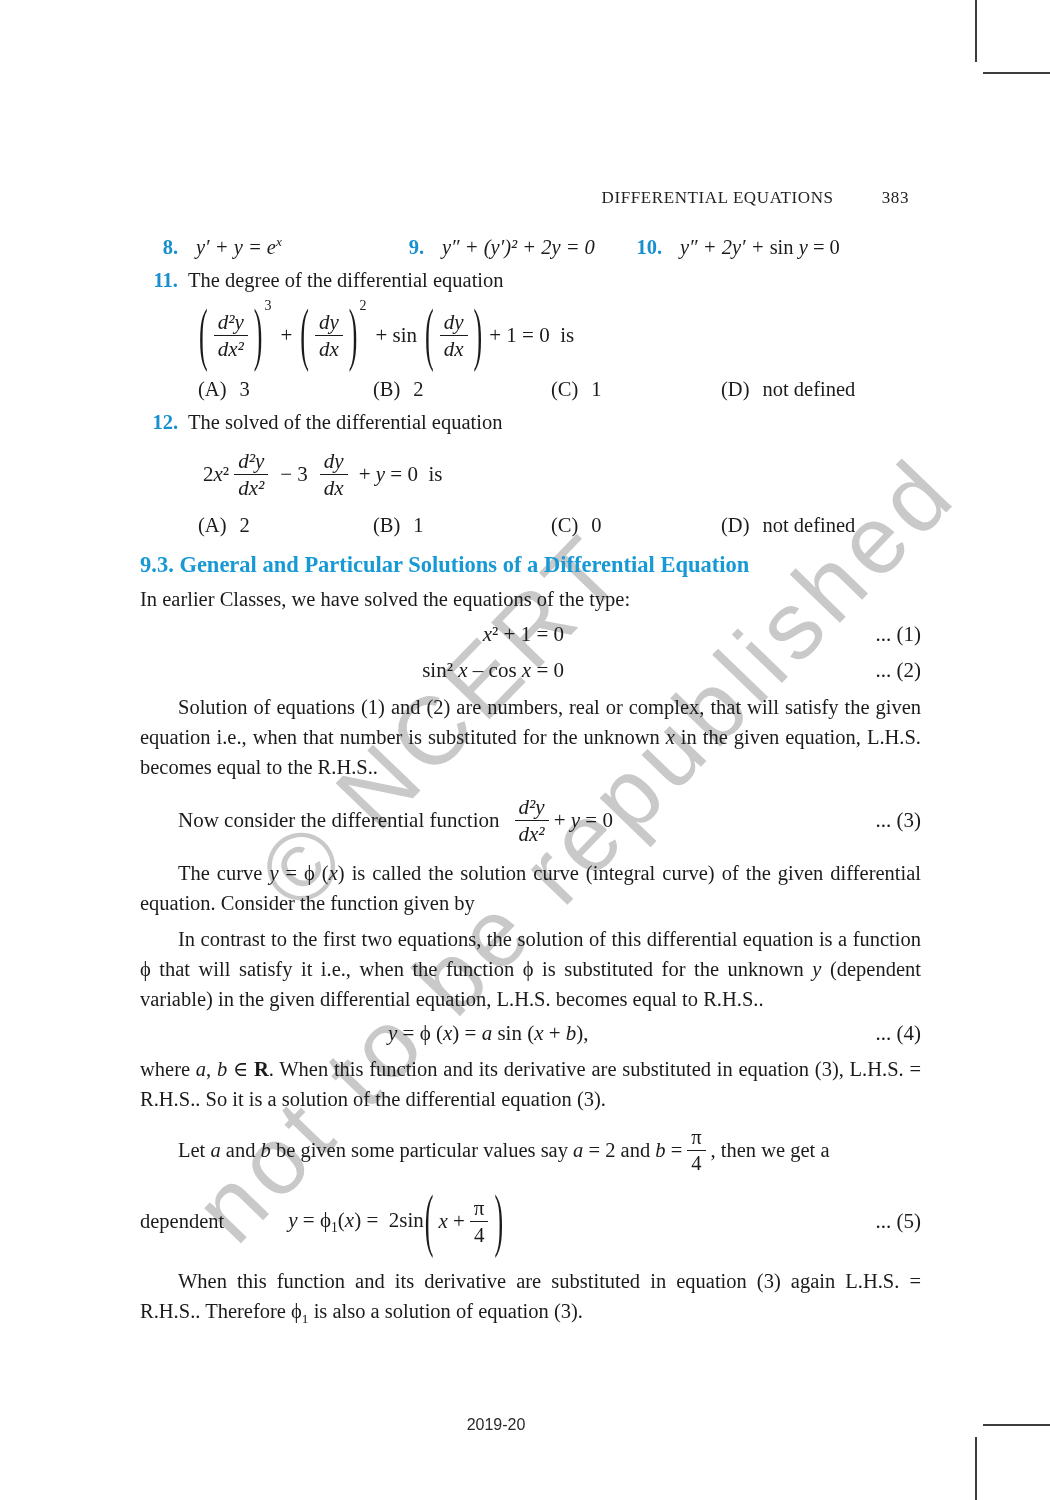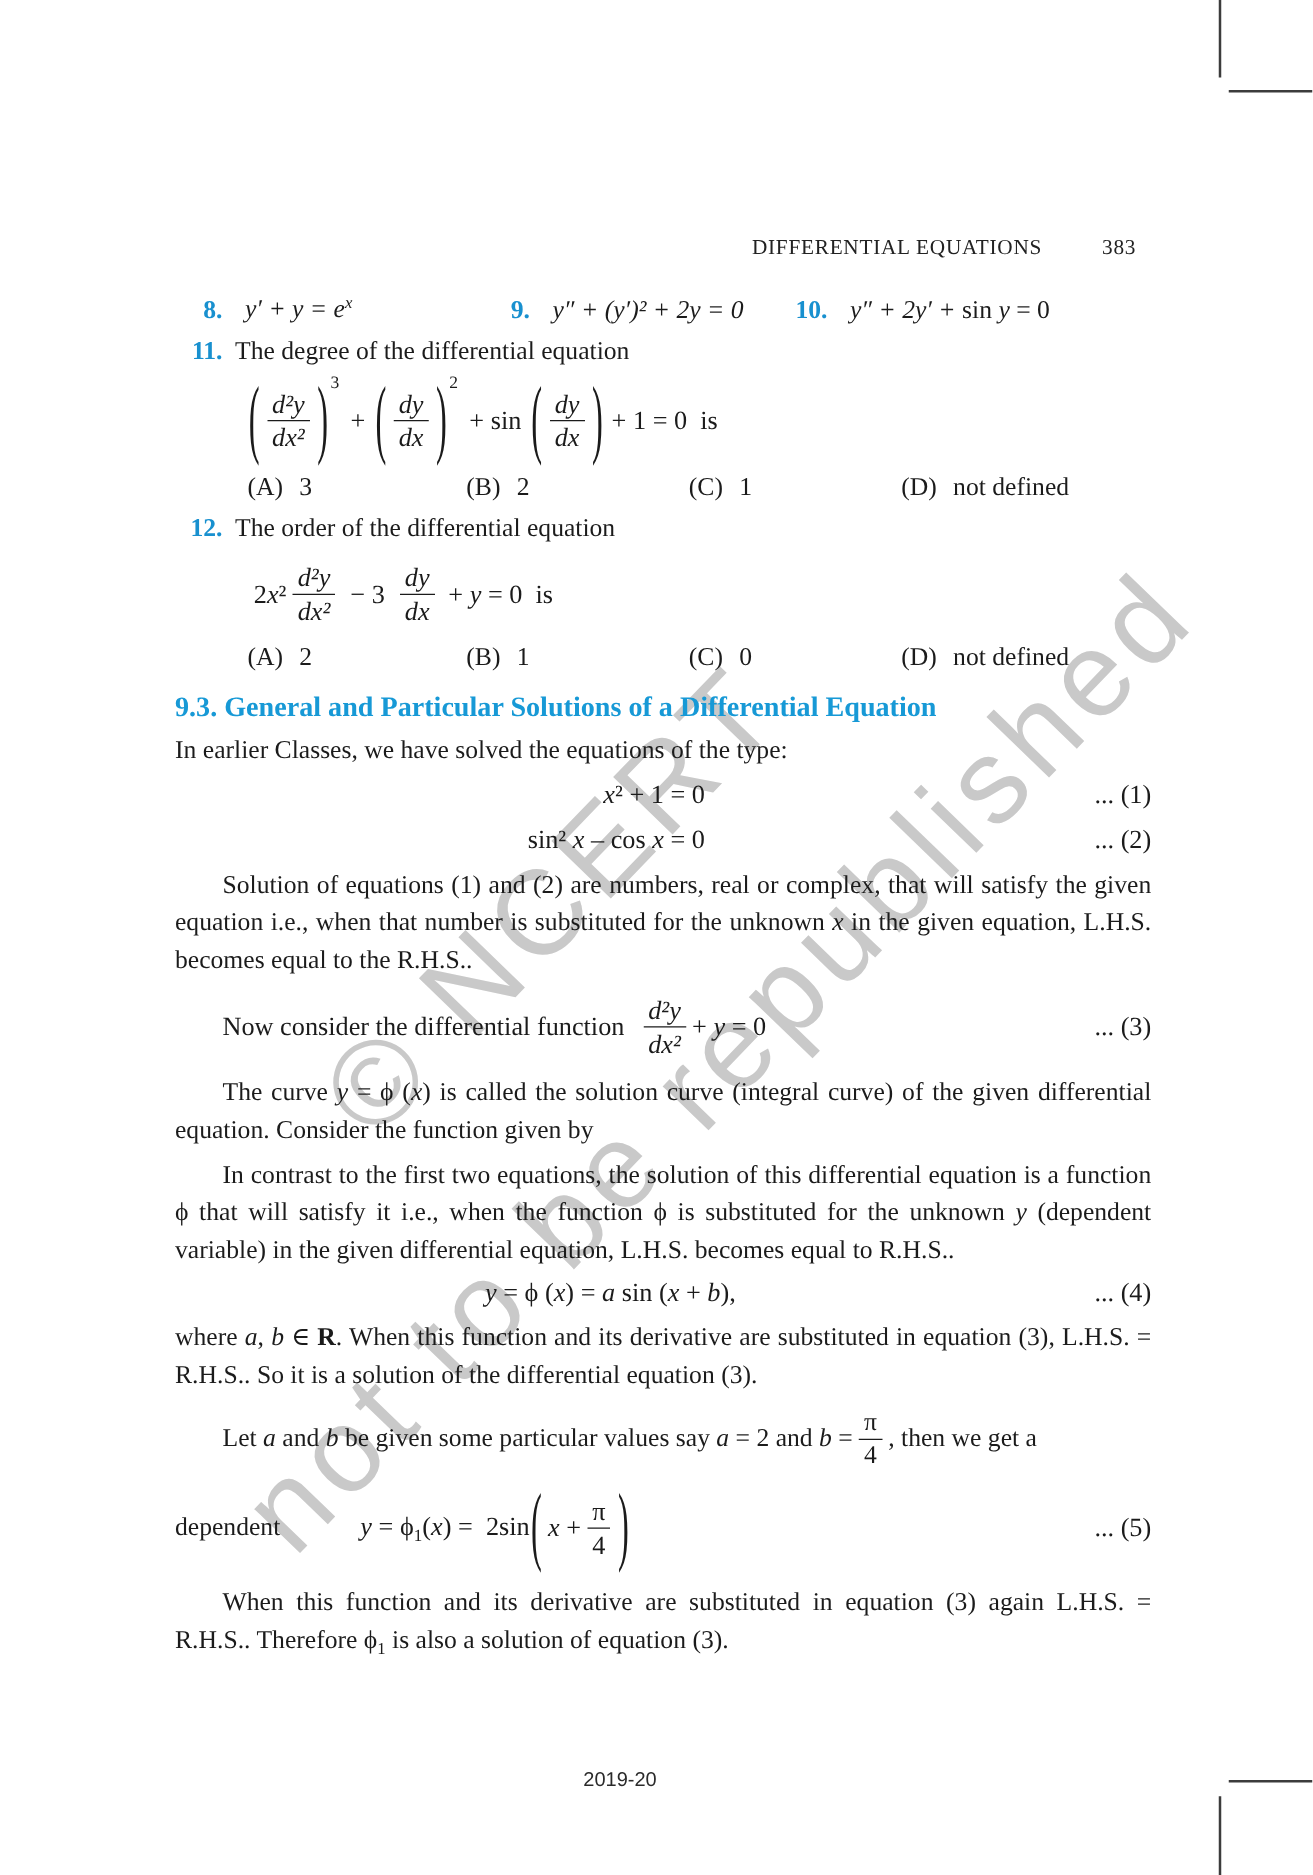--- a/index.html
+++ b/index.html
@@ -146,21 +146,21 @@
 
   <div class="options">
     <span class="opt"><span class="olabel">(A)</span><span class="oval">3</span></span>
     <span class="opt"><span class="olabel">(B)</span><span class="oval">2</span></span>
     <span class="opt"><span class="olabel">(C)</span><span class="oval">1</span></span>
     <span class="opt"><span class="olabel">(D)</span><span class="oval">not defined</span></span>
   </div>
 
   <div class="q-row">
     <span class="qnum">12.</span>
-    <span>The order of the differential equation</span>
+    <span>The solved of the differential equation</span>
   </div>
 
   <div class="eq-display q12">
     <span class="math"><span>2</span><span class="seg-i">x</span><span>²</span></span>
     <span class="frac it">
       <span class="fnum">d²y</span>
       <span class="fden">dx²</span>
     </span>
     <span class="op">− 3</span>
     <span class="frac it">

